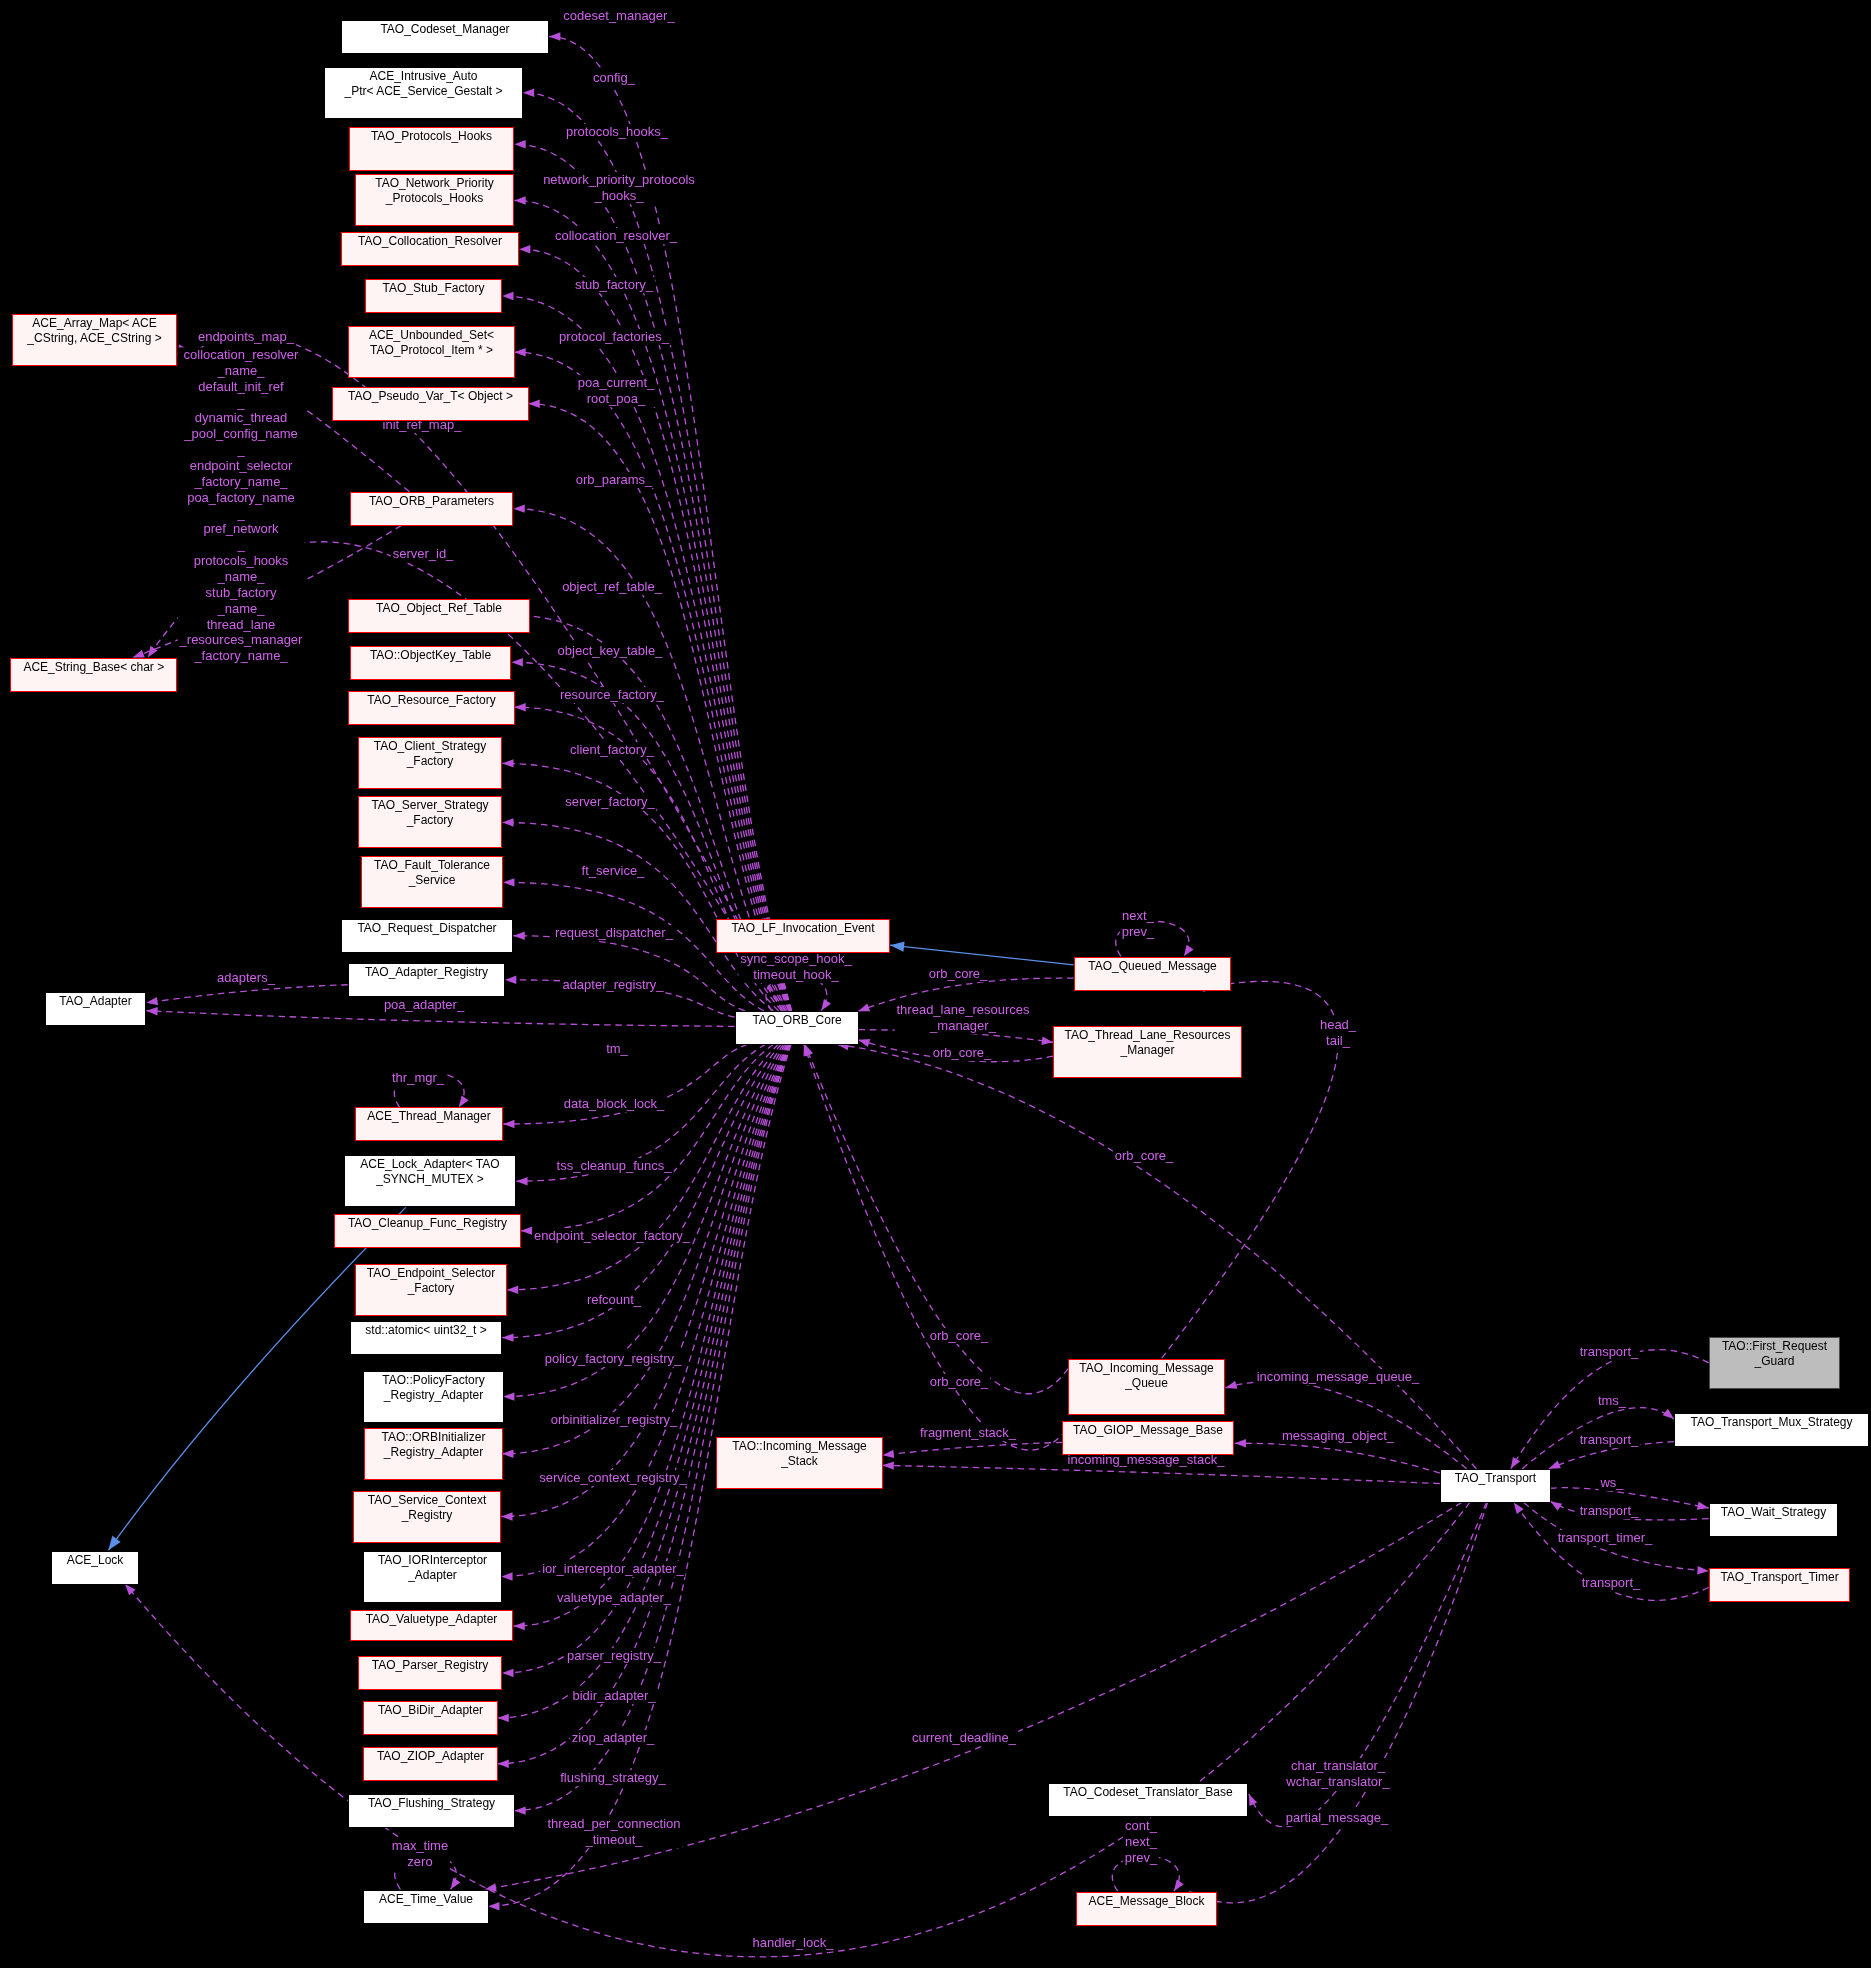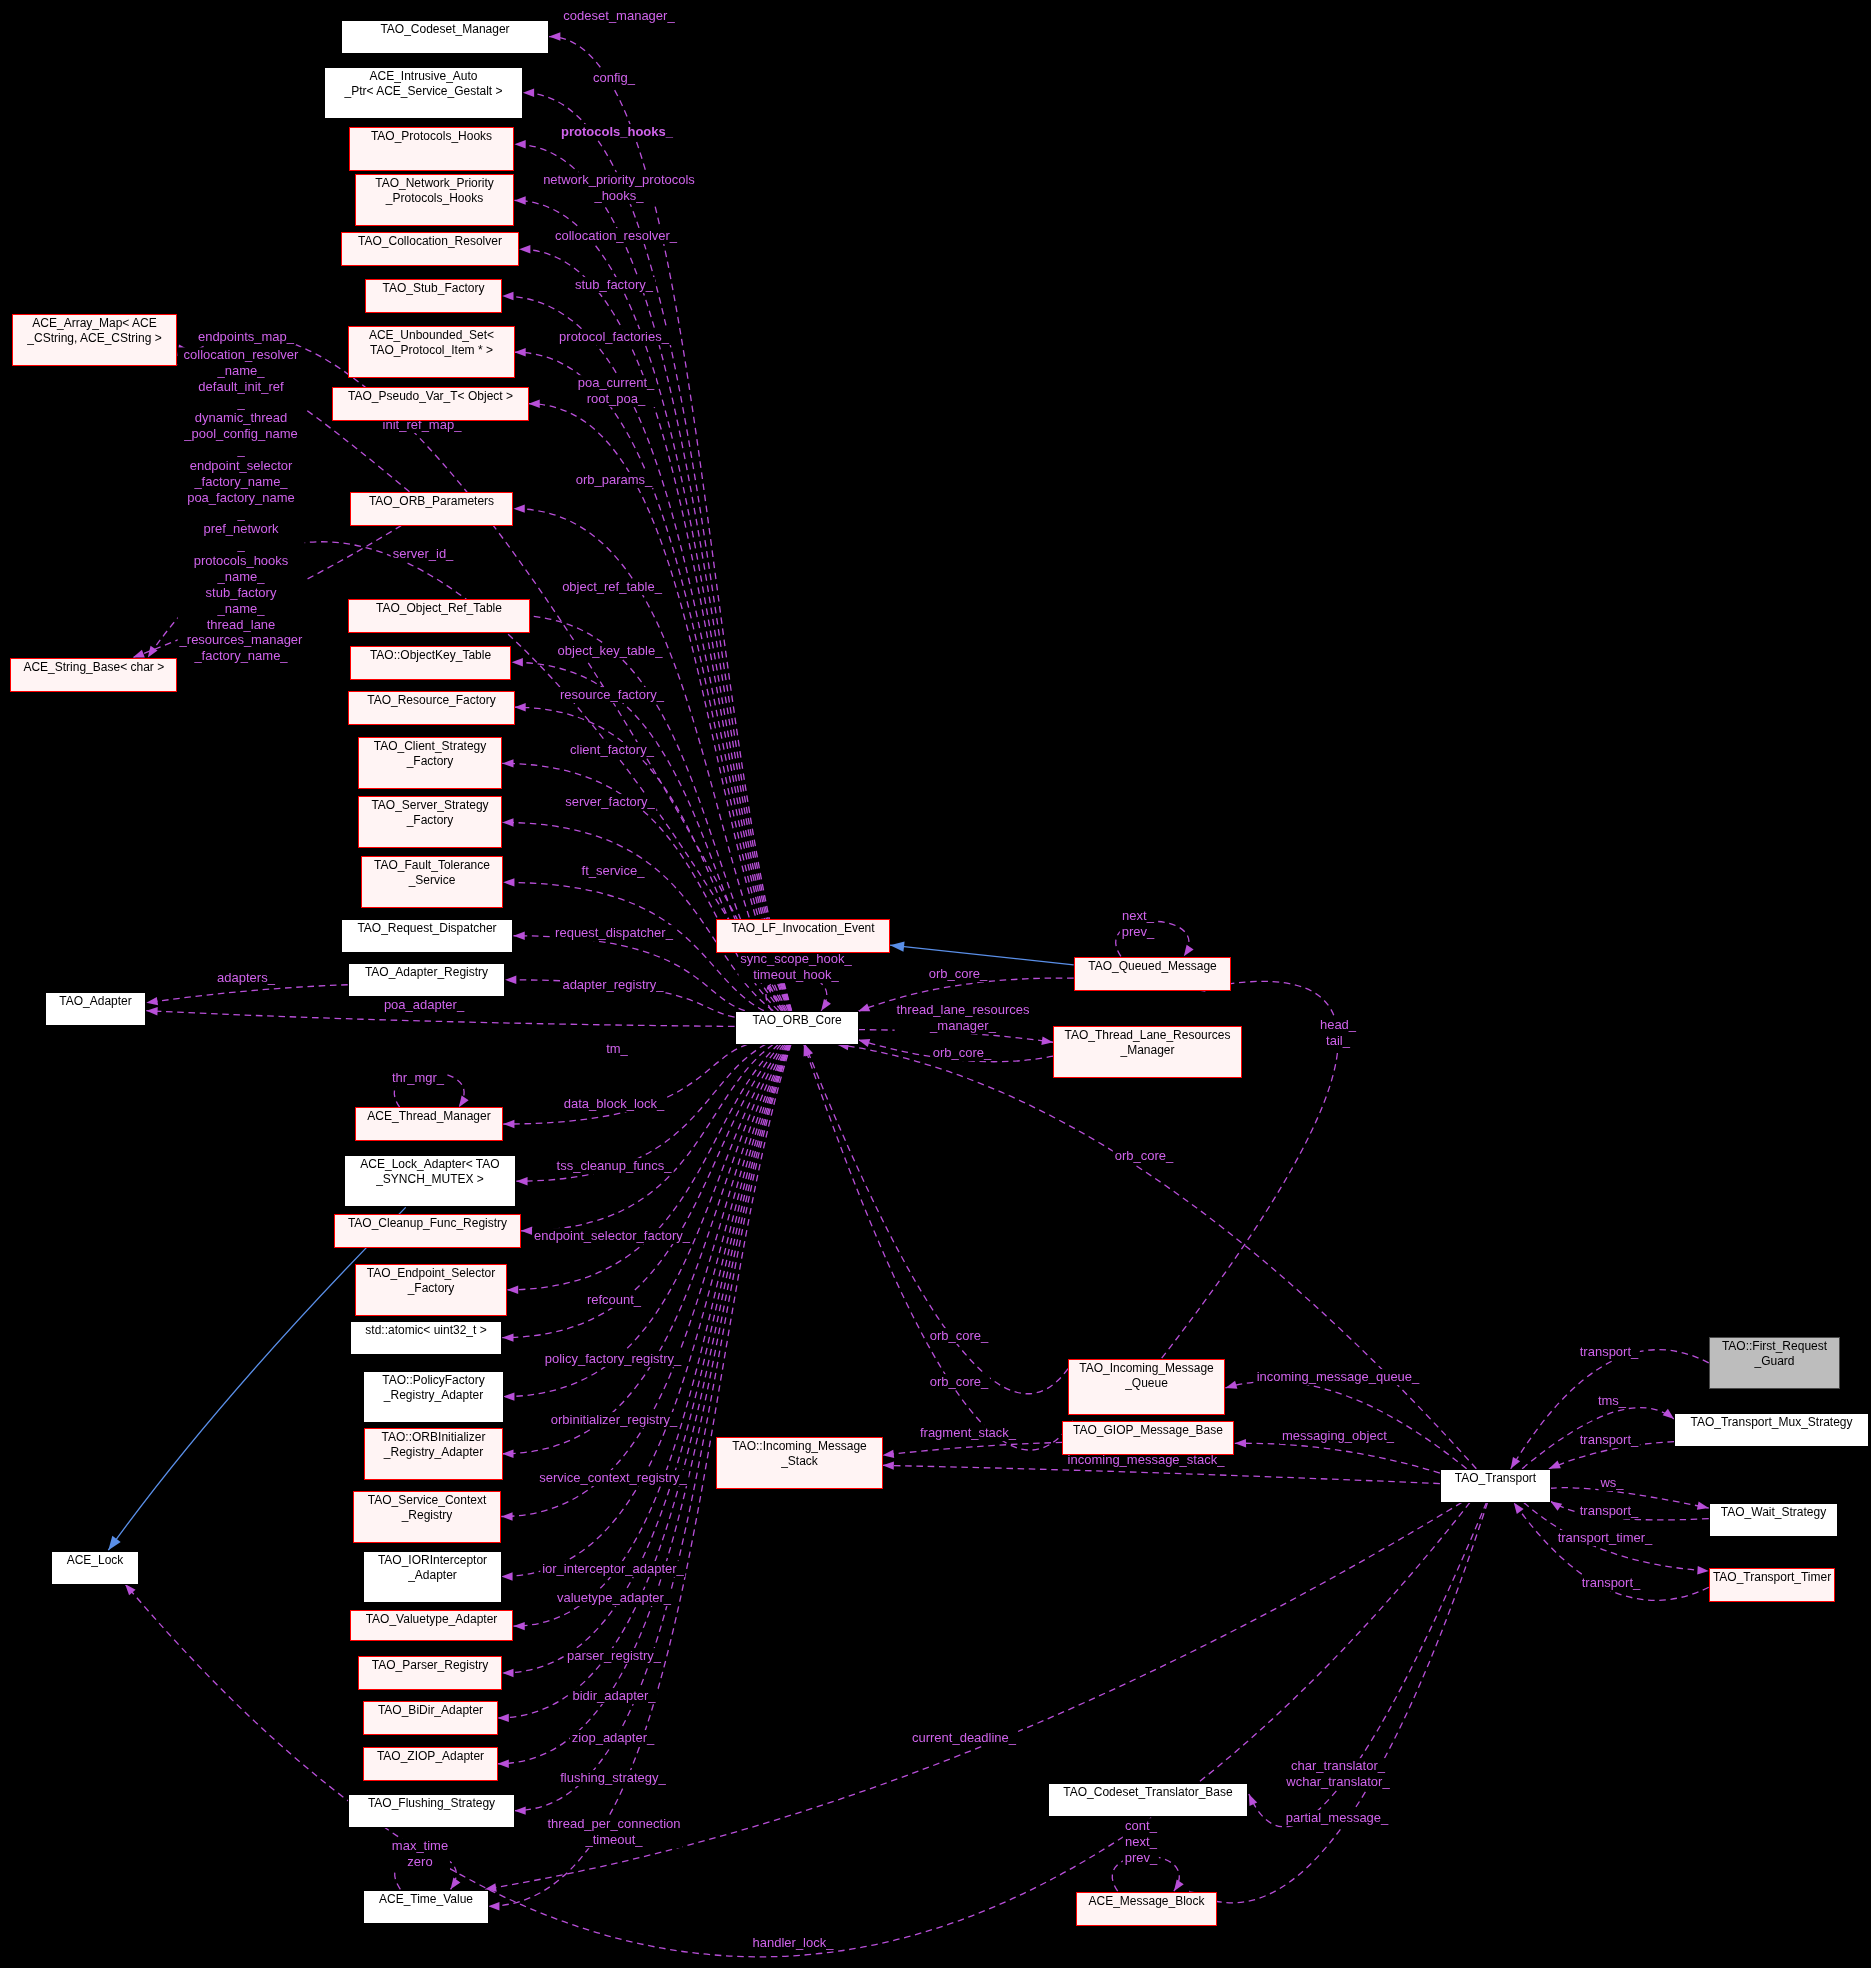--- a/index.html
+++ b/index.html
@@ -315,26 +315,26 @@
     <div class="node gray" style="left: 1709px; top: 1337px; width: 131px; height: 52px;">
       <span class="node-label">TAO::First_Request
 _Guard</span>
     </div>
     <div class="node plain" style="left: 1674px; top: 1413px; width: 195px; height: 34px;">
       <span class="node-label">TAO_Transport_Mux_Strategy</span>
     </div>
     <div class="node plain" style="left: 1709px; top: 1503px; width: 129px; height: 34px;">
       <span class="node-label">TAO_Wait_Strategy</span>
     </div>
-    <div class="node red" style="left: 1709px; top: 1568px; width: 126px; height: 34px;">
+    <div class="node red" style="left: 1709px; top: 1568px; width: 141px; height: 34px;">
       <span class="node-label">TAO_Transport_Timer</span>
     </div>
     <div class="edge-label" style="left: 619px; top: 16px;">codeset_manager_</div>
     <div class="edge-label" style="left: 614px; top: 78px;">config_</div>
-    <div class="edge-label" style="left: 617px; top: 132px; font-weight: bold;">protocols_hooks_</div>
+    <div class="edge-label" style="left: 617px; top: 132px;">protocols_hooks_</div>
     <div class="edge-label" style="left: 619px; top: 188px;">network_priority_protocols
 _hooks_</div>
     <div class="edge-label" style="left: 616px; top: 236px;">collocation_resolver_</div>
     <div class="edge-label" style="left: 614px; top: 285px;">stub_factory_</div>
     <div class="edge-label" style="left: 614px; top: 337px;">protocol_factories_</div>
     <div class="edge-label" style="left: 616px; top: 391px;">poa_current_
 root_poa_</div>
     <div class="edge-label" style="left: 422px; top: 425px;">init_ref_map_</div>
     <div class="edge-label" style="left: 246px; top: 337px;">endpoints_map_</div>
     <div class="edge-label" style="left: 241px; top: 506px;">collocation_resolver

